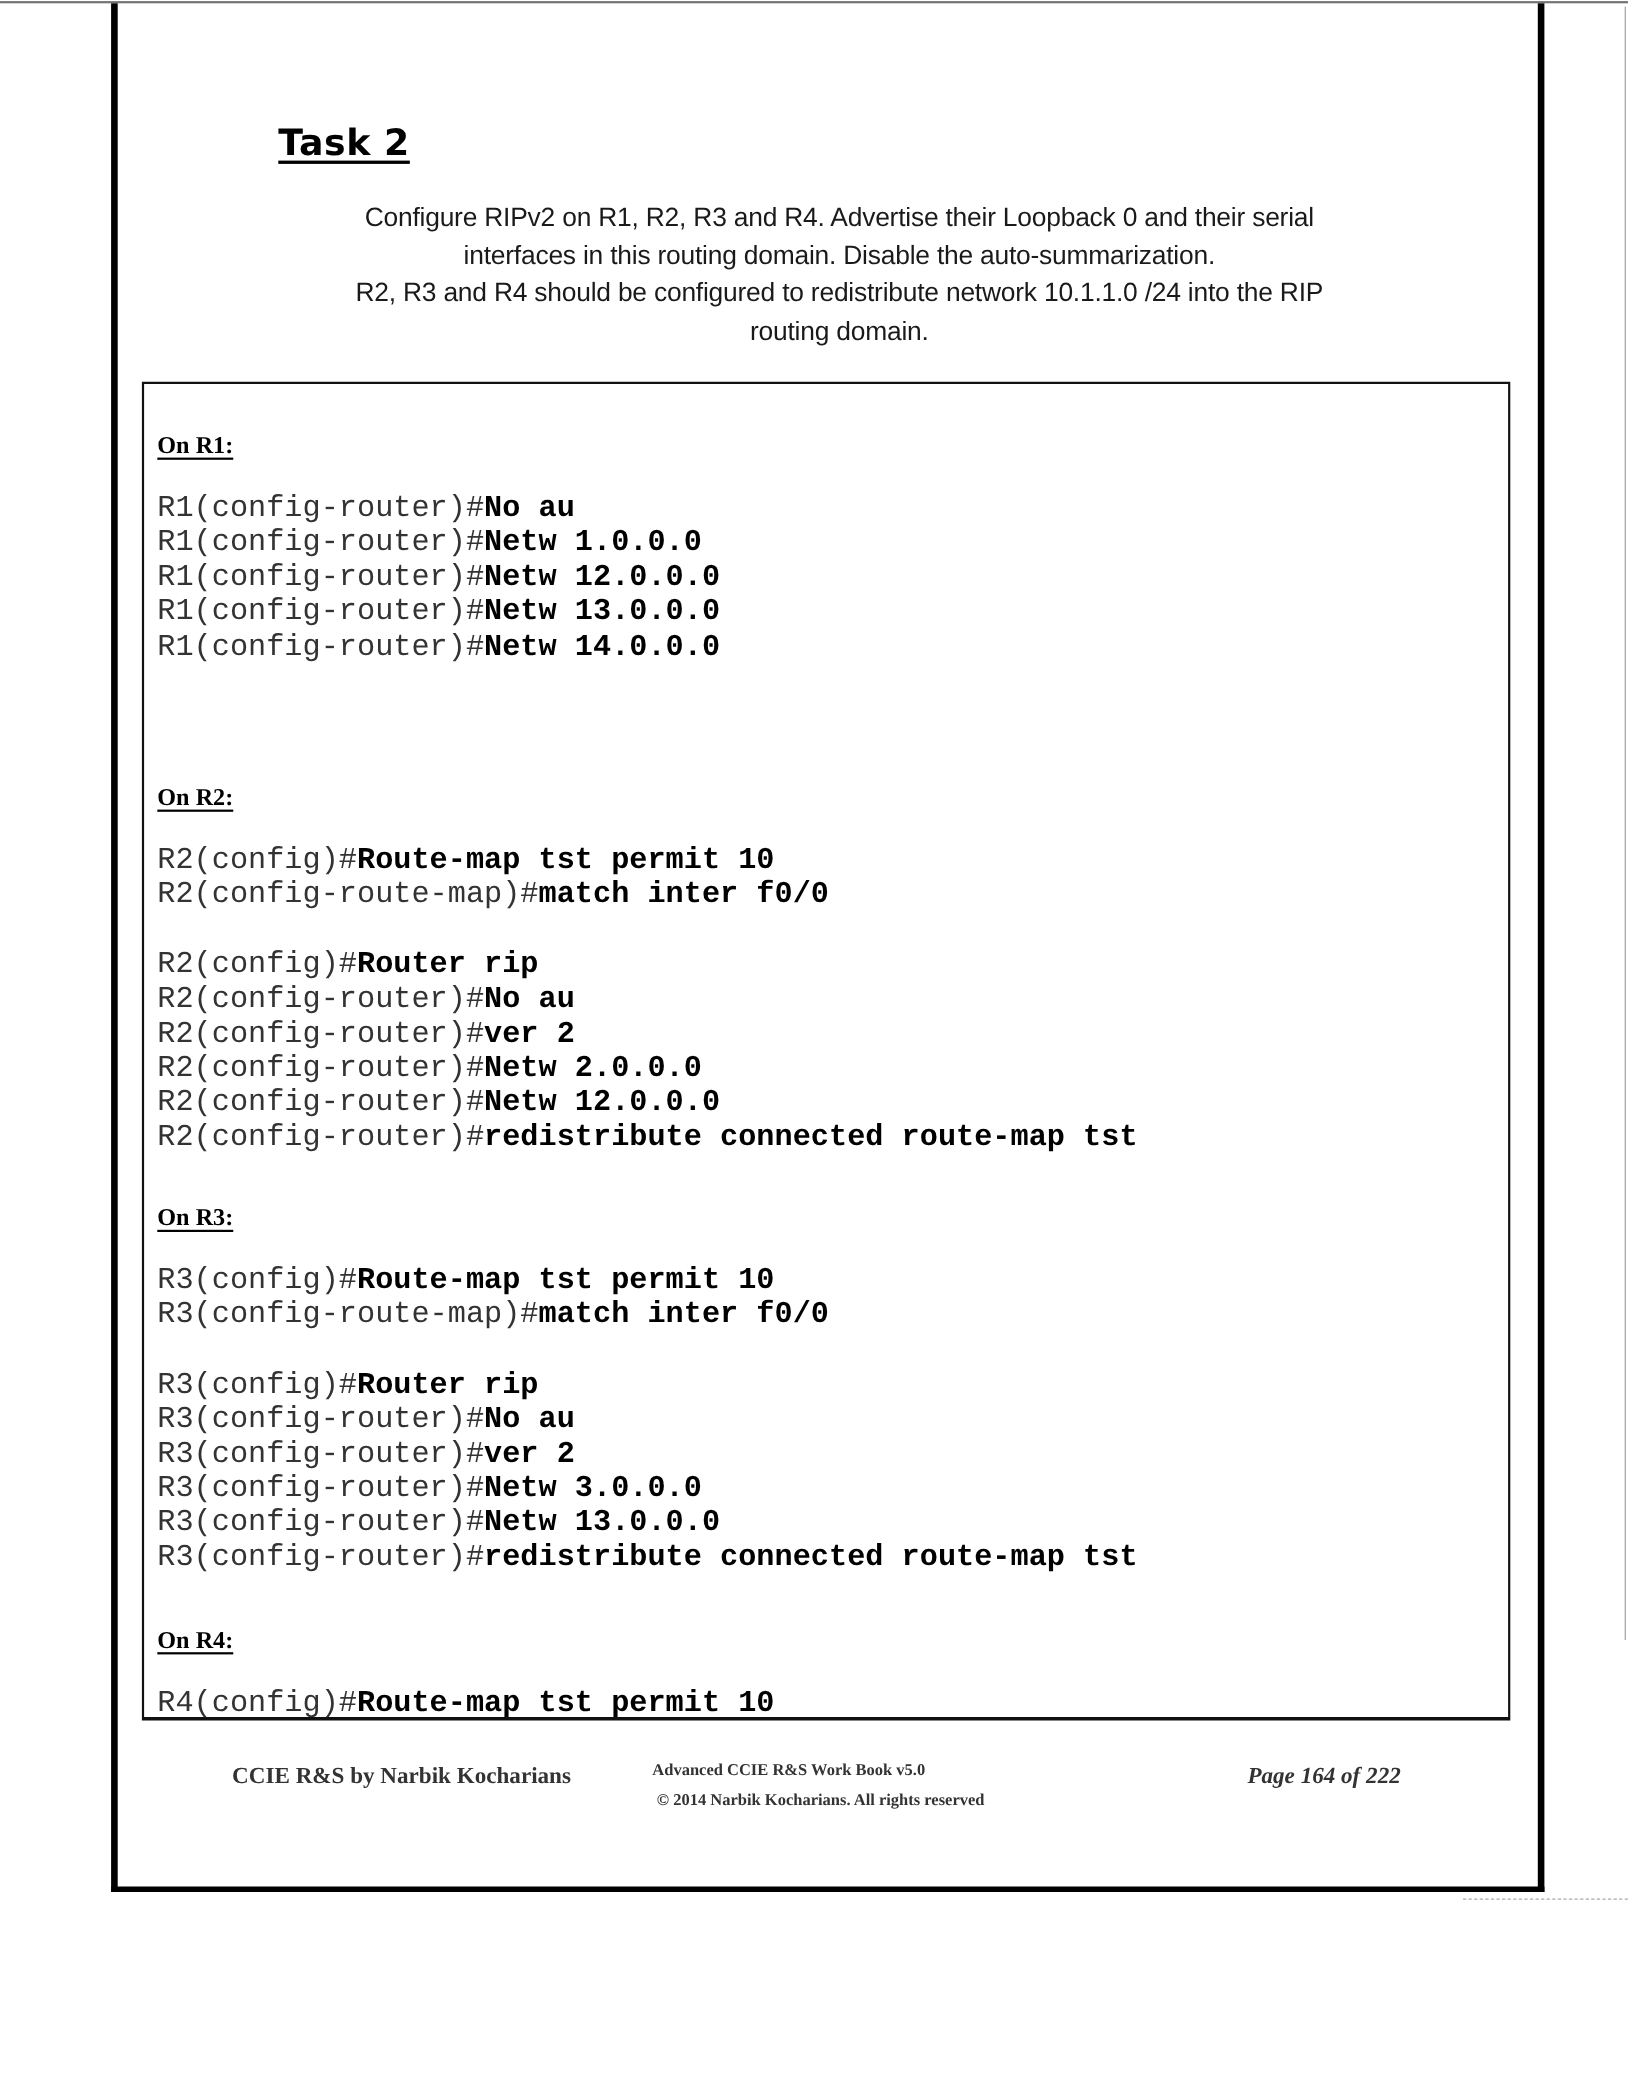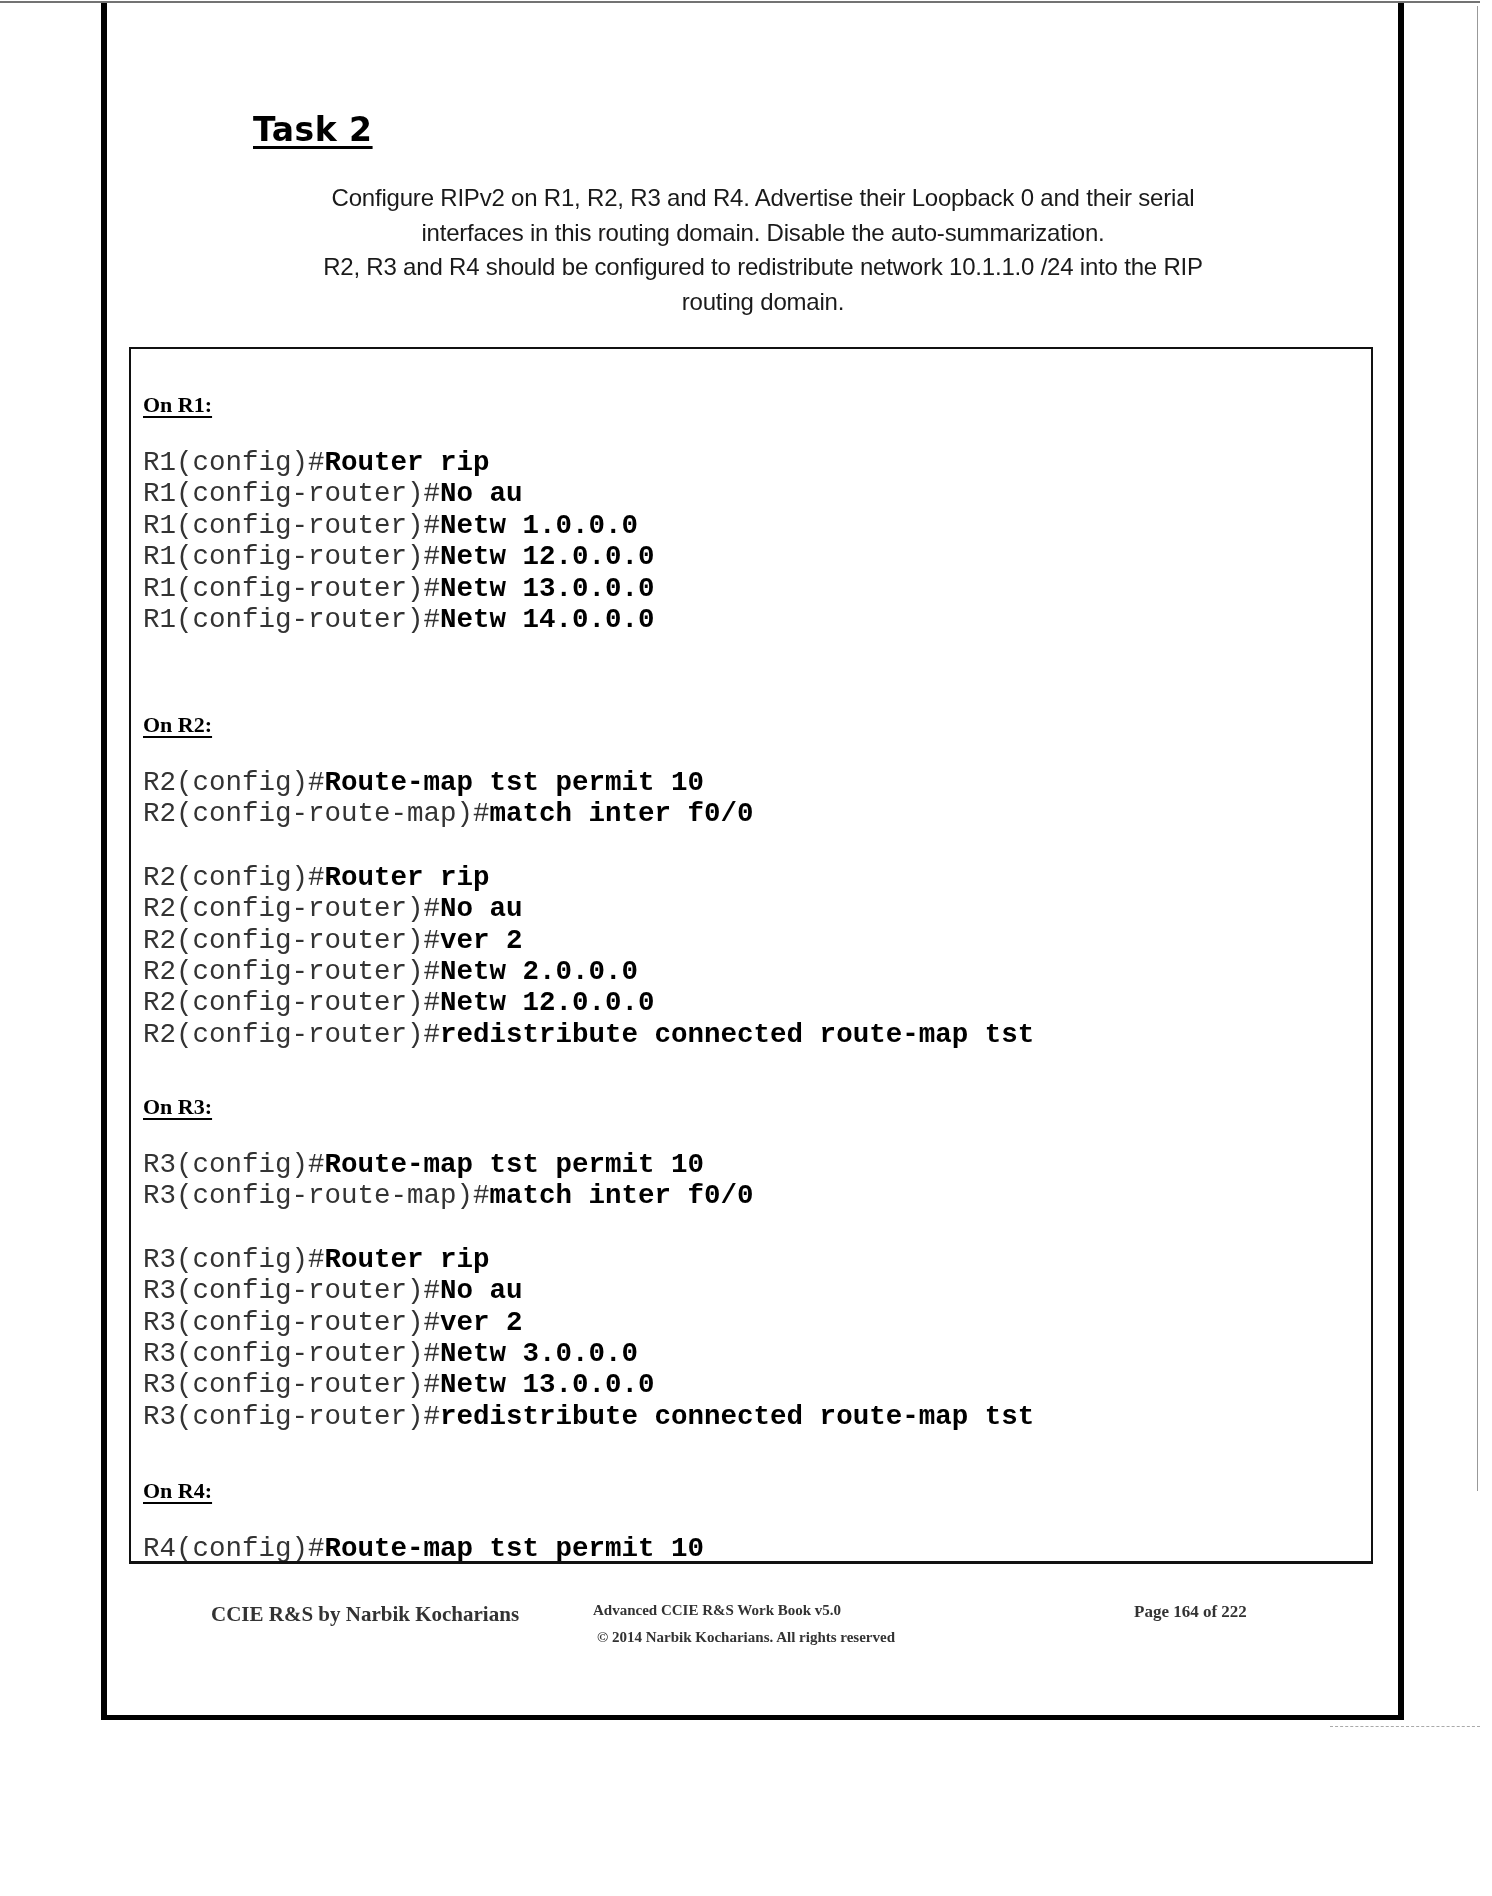--- a/index.html
+++ b/index.html
@@ -47,21 +47,21 @@
   }
   .code-line .prompt { font-weight: normal; color: #333; }
   .code-line .cmd { font-weight: bold; color: #000; }
   .code-gap { height: 32px; }
 
   .footer { position: absolute; left: 0; top: 1602px; width: 1331px; height: 60px;
     font-family: "Liberation Serif", serif; color: #333; }
   .footer-left { position: absolute; left: 211px; top: 0; font-size: 21px; font-weight: bold; }
   .footer-center { position: absolute; left: 593px; top: 0; font-size: 15px; font-weight: bold; }
   .footer-copy { position: absolute; left: 597px; top: 27px; font-size: 15px; font-weight: bold; text-align: right; }
-  .footer-page { position: absolute; left: 1134px; top: 0; font-size: 17px; font-weight: bold; }
+  .footer-page { position: absolute; left: 1134px; top: 0; font-size: 21px; font-style: italic; font-weight: bold; }
 </style>
 </head>
 <body>
 
 <div class="top-rule"></div>
 <div class="side-rule"></div>
 <div class="bottom-dash"></div>
 <div class="page-border"></div>
 
 <div class="task-title">Task 2</div>
@@ -71,21 +71,20 @@
   <p>interfaces in this routing domain. Disable the auto-summarization.</p>
   <p>R2, R3 and R4 should be configured to redistribute network 10.1.1.0 /24 into the RIP</p>
   <p>routing domain.</p>
 </div>
 
 <div class="code-box">
 
   <div class="section" style="top:36px">
     <div class="section-title">On R1:</div>
     <div class="code-lines">
-      <div class="code-line"><span class="prompt">R1(config)#</span><span class="cmd">Router rip</span></div>
       <div class="code-line"><span class="prompt">R1(config-router)#</span><span class="cmd">No au</span></div>
       <div class="code-line"><span class="prompt">R1(config-router)#</span><span class="cmd">Netw 1.0.0.0</span></div>
       <div class="code-line"><span class="prompt">R1(config-router)#</span><span class="cmd">Netw 12.0.0.0</span></div>
       <div class="code-line"><span class="prompt">R1(config-router)#</span><span class="cmd">Netw 13.0.0.0</span></div>
       <div class="code-line"><span class="prompt">R1(config-router)#</span><span class="cmd">Netw 14.0.0.0</span></div>
     </div>
   </div>
 
   <div class="section" style="top:356px">
     <div class="section-title">On R2:</div>

